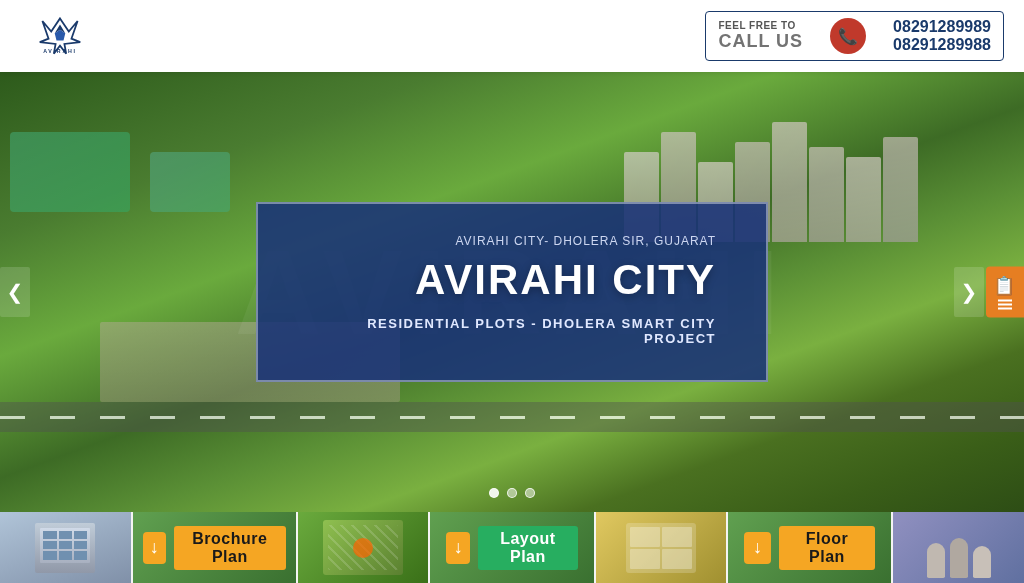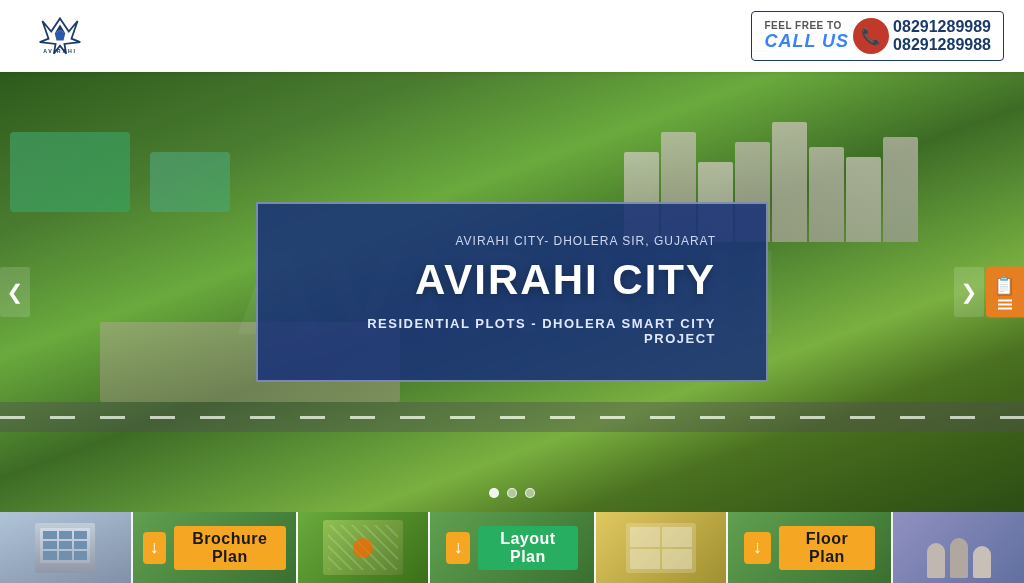--- a/index.html
+++ b/index.html
@@ -41,39 +41,38 @@
       padding: 4px 8px;
       letter-spacing: 0.5px;
     }
 
     .call-box {
       display: flex;
       align-items: center;
       border: 1.5px solid #1a3a6b;
       border-radius: 4px;
       padding: 6px 12px;
-      gap: 4px;
+      gap: 27px;
       margin-left: auto;
     }
     .call-text-area {
       display: flex;
       flex-direction: column;
     }
     .feel-free {
       font-size: 10px;
       color: #555;
       letter-spacing: 0.5px;
       font-weight: 600;
     }
     .call-us-text {
       font-size: 18px;
       font-weight: 800;
-      color: #3b82f6;
+      color: #737373;
       letter-spacing: 1px;
-      font-style: italic;
     }
     .phone-icon-circle {
       width: 36px;
       height: 36px;
       background: #c0392b;
       border-radius: 50%;
       display: flex;
       align-items: center;
       justify-content: center;
       color: white;

